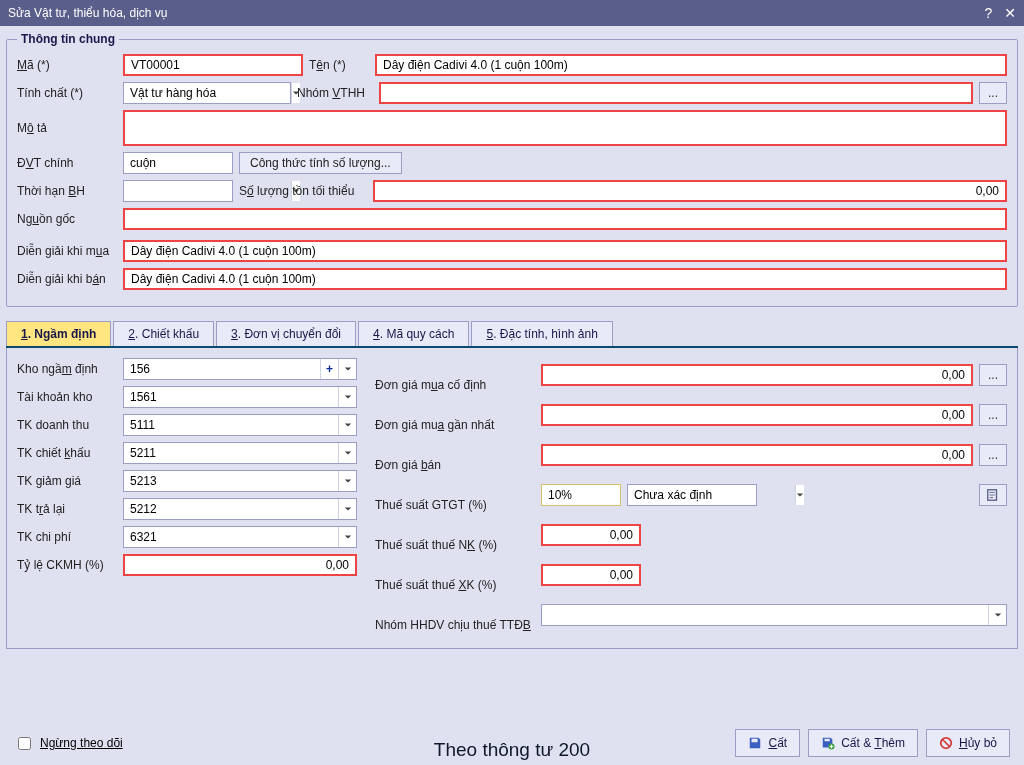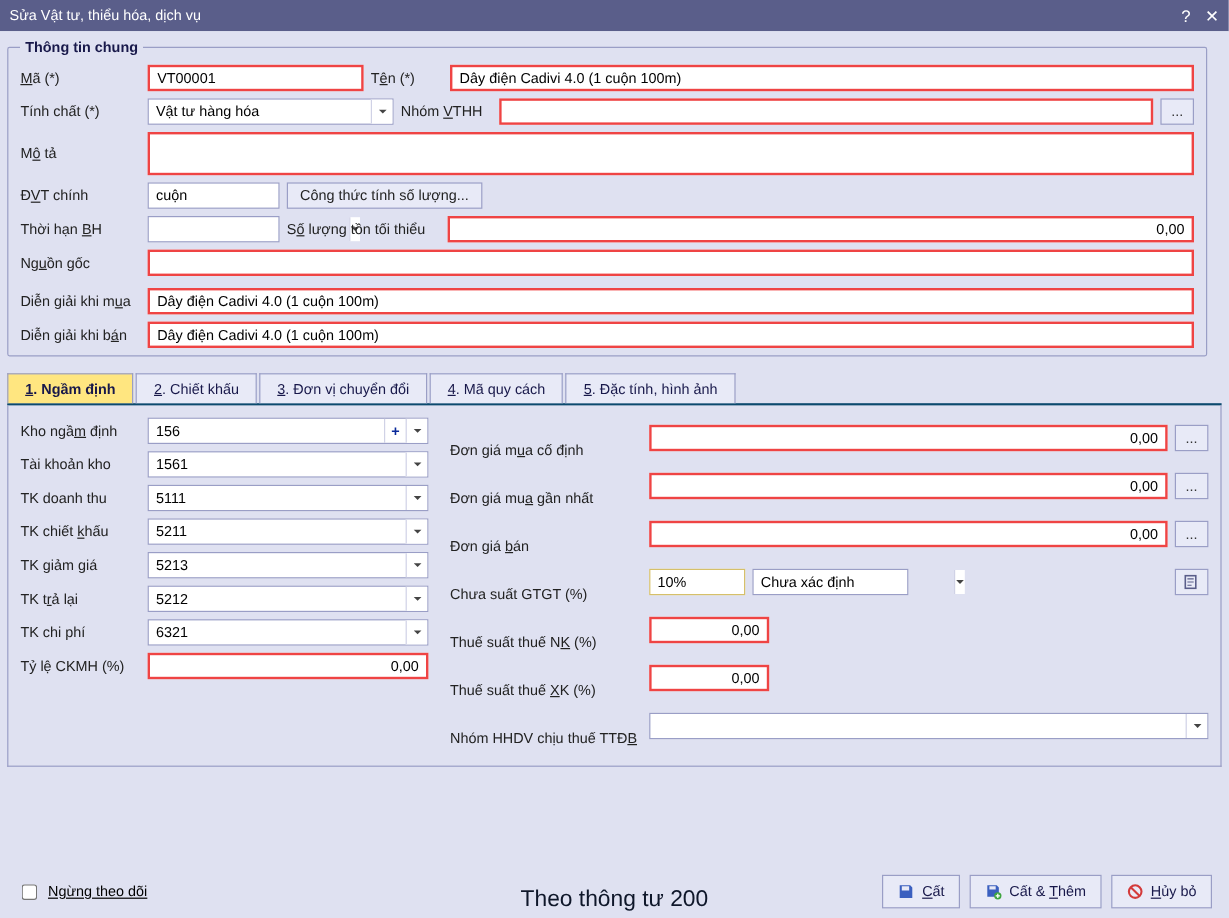--- a/index.html
+++ b/index.html
@@ -1,21 +1,21 @@
 <!DOCTYPE html>
 <html><head>
 <meta charset="utf-8">
 <style>
   * { box-sizing: border-box; font-family: Tahoma, Arial, sans-serif; font-size: 12px; }
   body { margin: 0; background: #e2e4f3; width: 1024px; height: 765px; overflow: hidden; }
   .titlebar { background: #5a5e8a; color: #fff; height: 26px; display: flex; align-items: center; padding: 0 8px; justify-content: space-between; }
   .titlebar .right { display: flex; gap: 12px; }
   .titlebar .right span { cursor: pointer; font-size: 14px; }
   .window-body { background: #dfe1f1; padding: 6px; height: calc(100% - 26px); display: flex; flex-direction: column; }
-  fieldset.group { border: 1px solid #9a9ec6; border-radius: 2px; margin: 0 12px 6px 0; padding: 8px 10px 0 10px; background: #dfe1f1; }
+  fieldset.group { border: 1px solid #9a9ec6; border-radius: 2px; margin: 0 0 6px 0; padding: 8px 10px 10px 10px; background: #dfe1f1; }
   legend { color: #18184a; font-weight: bold; padding: 0 4px; }
   .row { display: flex; align-items: center; margin-bottom: 6px; gap: 6px; }
   .label { width: 100px; color: #222; }
   .label .u { text-decoration: underline; }
   input.txt, textarea.txt { border: 2px solid #ef4444; background: #fff; height: 22px; padding: 2px 6px; }
   textarea.txt { height: 36px; resize: none; }
   .combo { display: flex; align-items: center; border: 1px solid #9a9ec6; background: #fff; height: 22px; }
   .combo input { border: none; flex: 1; height: 100%; padding: 2px 6px; background: transparent; }
   .caret { width: 18px; height: 100%; display: flex; align-items: center; justify-content: center; background: #fff; border-left: 1px solid #d0d2e6; cursor: pointer; }
   .caret svg, .plus svg { width: 8px; height: 8px; fill: #444; }
@@ -60,21 +60,21 @@
 
   <div class="row">
     <div class="label"><span class="u">M</span>ã (*)</div>
     <input class="txt" style="width: 180px;" value="VT00001">
     <div class="label" style="width:60px">T<span class="u">ê</span>n (*)</div>
     <input class="txt" style="flex: 1 1 0%;" value="Dây điện Cadivi 4.0 (1 cuộn 100m)">
   </div>
 
   <div class="row">
     <div class="label">Tính chất (*)</div>
-    <div class="combo" style="width:205px">
+    <div class="combo" style="width:168px">
       <input value="Vật tư hàng hóa" style="">
       <div class="caret">
               <svg viewBox="0 0 10 10">
                 <path d="M1 3l4 4 4-4z"></path>
               </svg>
             </div>
     </div>
     <div class="label" style="width:76px">Nhóm <span class="u">V</span>THH</div>
     <input class="txt" style="flex: 1 1 0%;" value="">
     <div class="dots-btn">...</div>
@@ -234,21 +234,21 @@
               <div class="label">Đơn giá mu<span class="u">a</span> gần nhất</div>
         <input class="txt num" style="flex: 1 1 0%;" value="0,00">
         <div class="dots-btn">...</div>
             </div>
       <div class="row">
               <div class="label">Đơn giá <span class="u">b</span>án</div>
         <input class="txt num" style="flex: 1 1 0%;" value="0,00">
         <div class="dots-btn">...</div>
             </div>
       <div class="row">
-              <div class="label">Chưa suất GTGT (%)</div>
+              <div class="label">Thuế suất GTGT (%)</div>
         <div class="combo combo-yellow" style="width:80px">
           <input value="10%" style="">
           <div class="caret" style="background:#ffe680">
                   <svg viewBox="0 0 10 10">
                     <path d="M1 3l4 4 4-4z"></path>
                   </svg>
                 </div>
         </div>
         <div class="combo" style="width:130px">
           <input value="Chưa xác định" style="">

